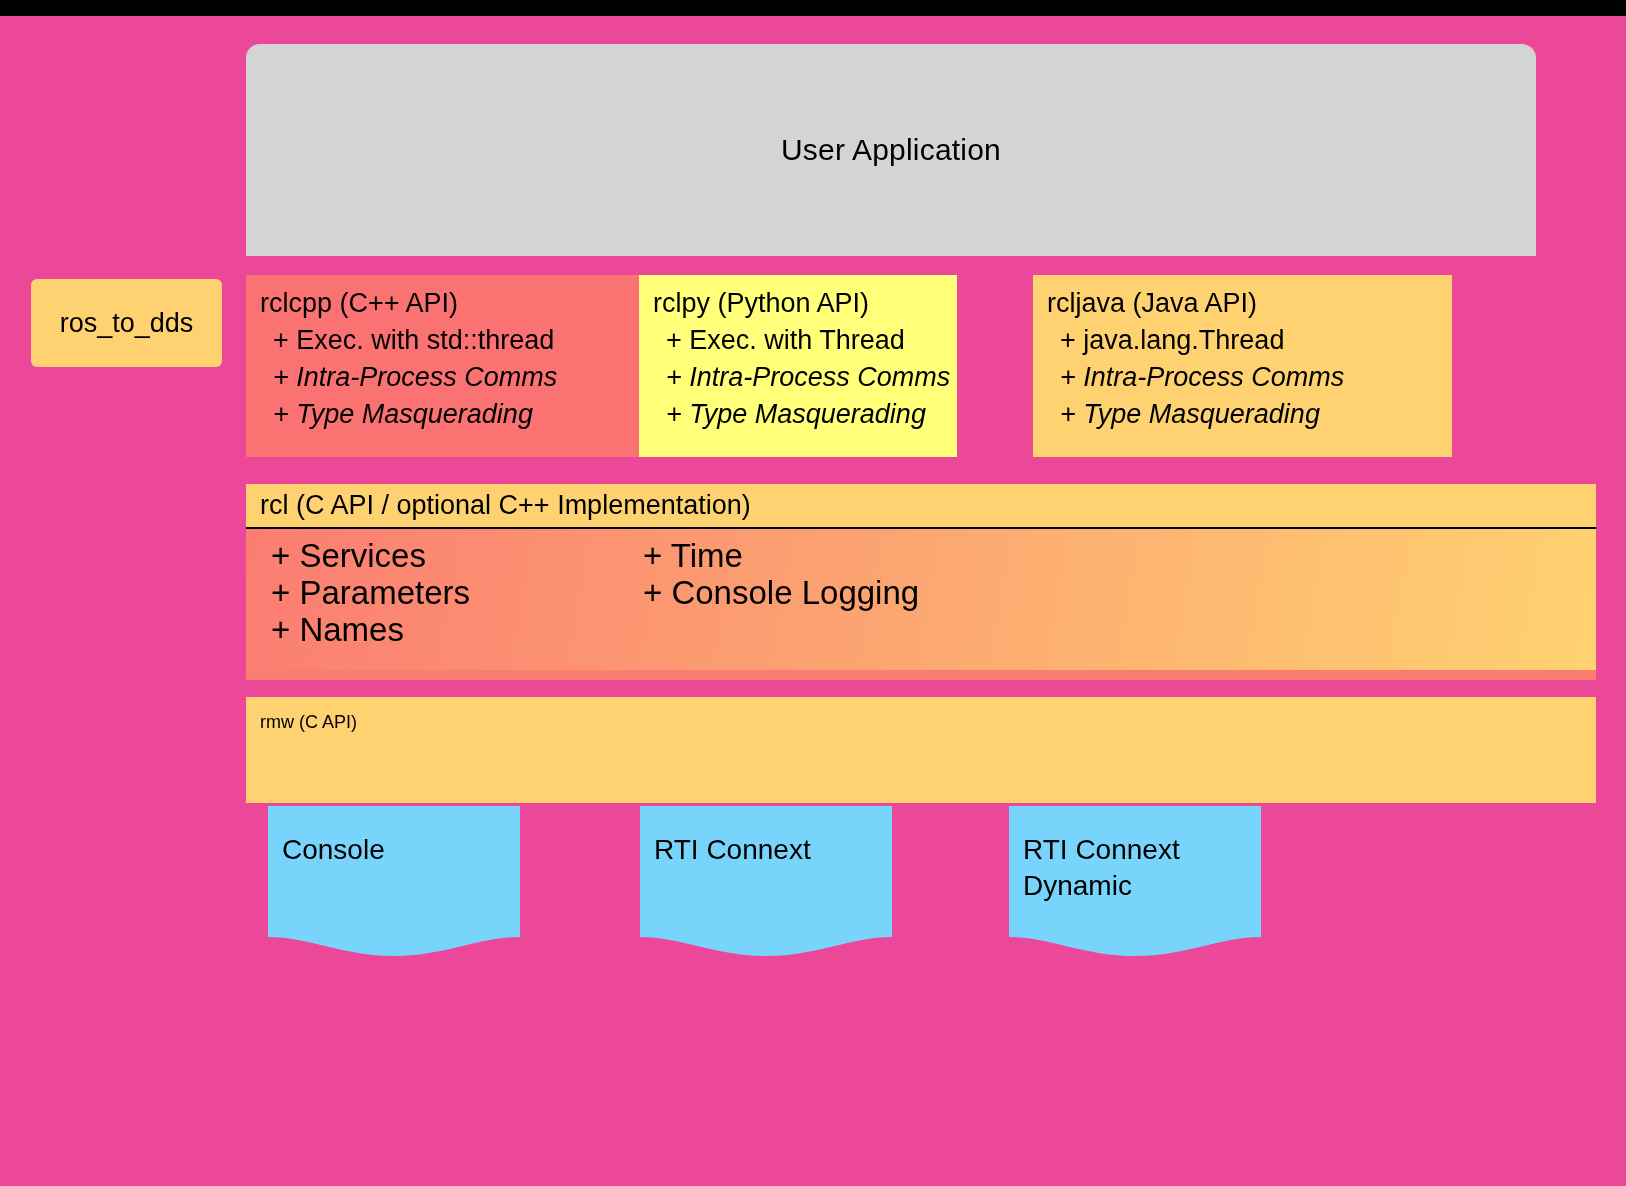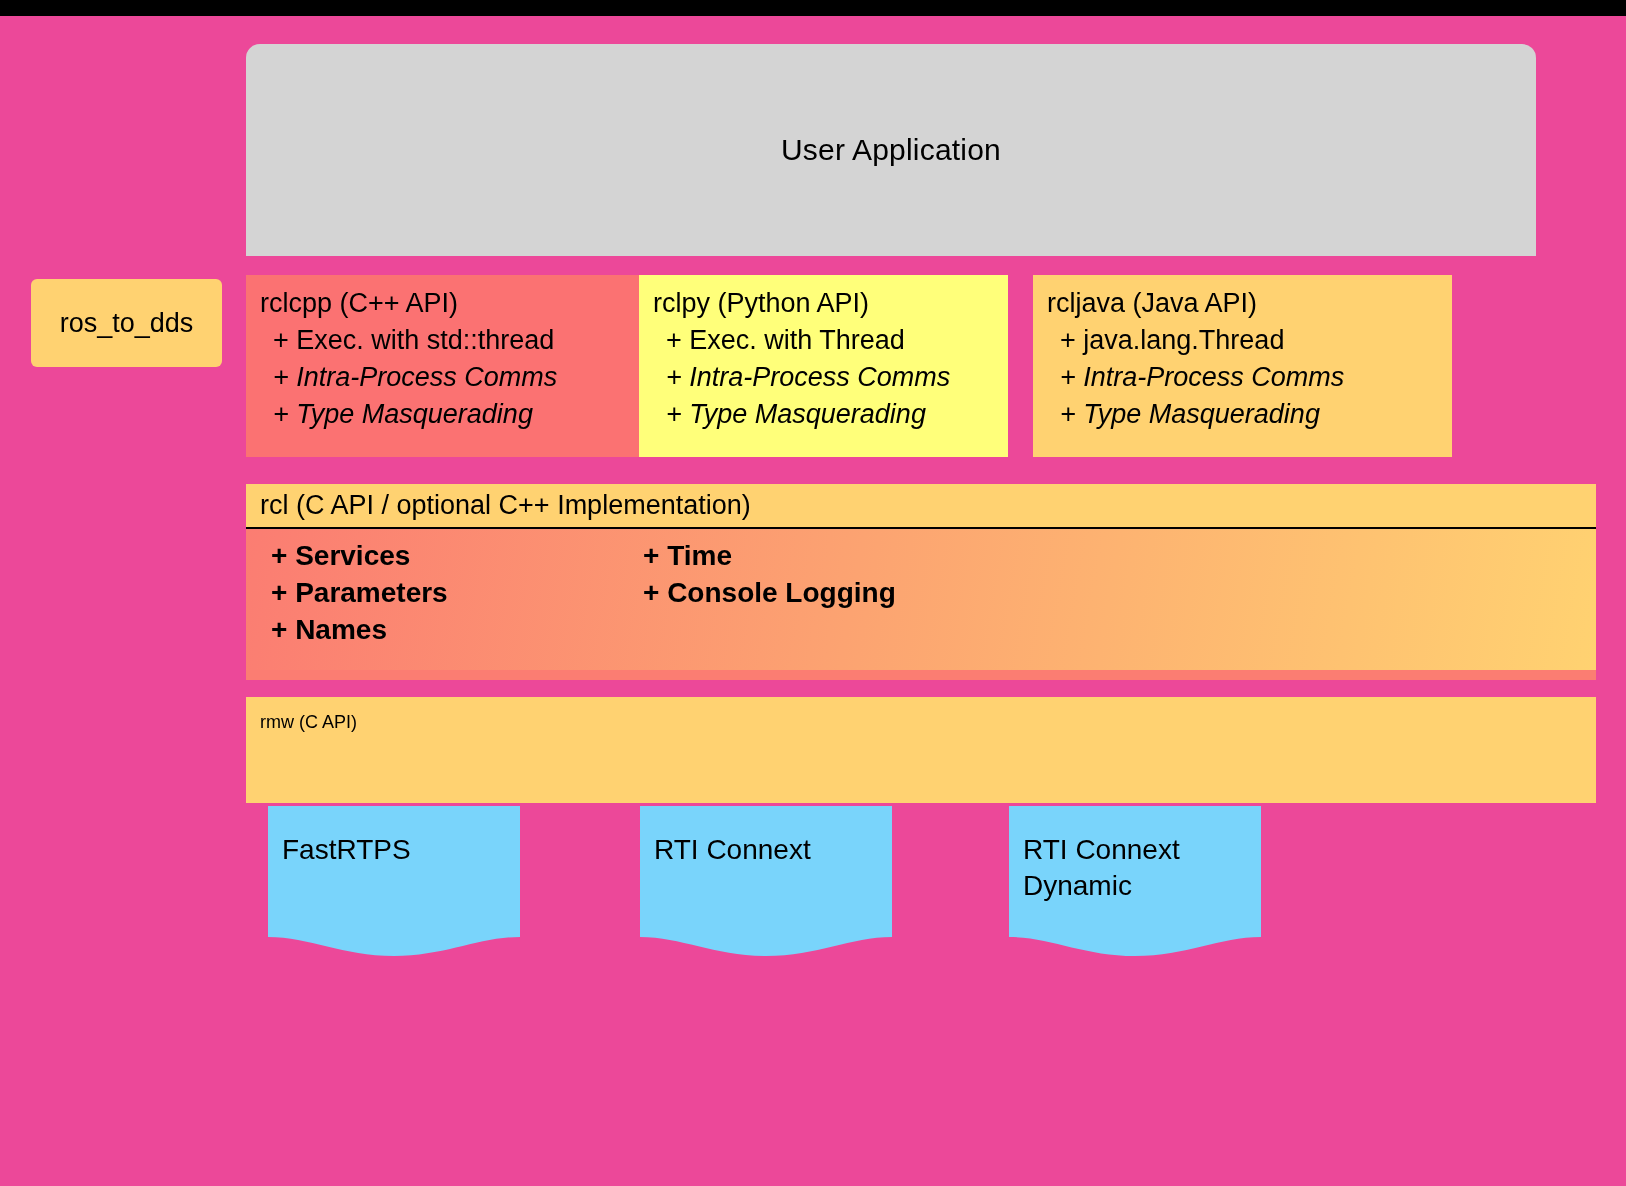--- a/index.html
+++ b/index.html
@@ -63,21 +63,21 @@
     line-height: 1;
   }
 
   
   .cl-box {
     top: 259px;
     height: 182px;
     padding: 10px 0 0 14px;
   }
   #rclcpp-box { left: 246px;  width: 435px;  background: #fb7272; }
-  #rclpy-box  { left: 639px;  width: 369px;  background: #ffff7a; }
+  #rclpy-box  { left: 639px;  width: 318px;  background: #ffff7a; }
   #rcljava-box{ left: 1033px; width: 419px;  background: #ffd271; }
 
   .cl-title {
     font-size: 27px;
     line-height: 37px;
     white-space: nowrap;
   }
   .cl-feat {
     font-size: 27px;
     line-height: 37px;
@@ -118,24 +118,23 @@
     width: 100%;
     height: 141px;
     background: linear-gradient(100deg, #fb7d72 0%, #fca371 45%, #ffd271 100%);
     display: flex;
     padding-top: 8px;
     box-sizing: border-box;
   }
   #rcl-col-left  { width: 397px; padding-left: 25px; box-sizing: border-box; }
   #rcl-col-right { padding-left: 0; }
   .rcl-feat {
-    font-size: 28px;
+    font-size: 33px;
     line-height: 37px;
     white-space: nowrap;
-    font-weight: bold;
   }
 
   
   #rmw-box {
     left: 246px;
     top: 681px;
     width: 1350px;
     height: 106px;
     background: #ffd271;
     padding: 8px 0 0 14px;
@@ -242,21 +241,21 @@
   </div>
 
   <div class="box" id="rmw-box">
     <div id="rmw-title">rmw (C API)</div>
   </div>
 
   <div class="dds-doc" id="dds-0">
     <svg viewBox="0 0 252 150" preserveAspectRatio="none">
       <path d="M0,0 L252,0 L252,131 C210,131 178,150 126,150 C74,150 42,131 0,131 Z" fill="#79d4fb"></path>
     </svg>
-    <div class="dds-label">FastRTPS</div>
+    <div class="dds-label">Console</div>
   </div>
 
   <div class="dds-doc" id="dds-1">
     <svg viewBox="0 0 252 150" preserveAspectRatio="none">
       <path d="M0,0 L252,0 L252,131 C210,131 178,150 126,150 C74,150 42,131 0,131 Z" fill="#79d4fb"></path>
     </svg>
     <div class="dds-label">RTI Connext</div>
   </div>
 
   <div class="dds-doc" id="dds-2">

